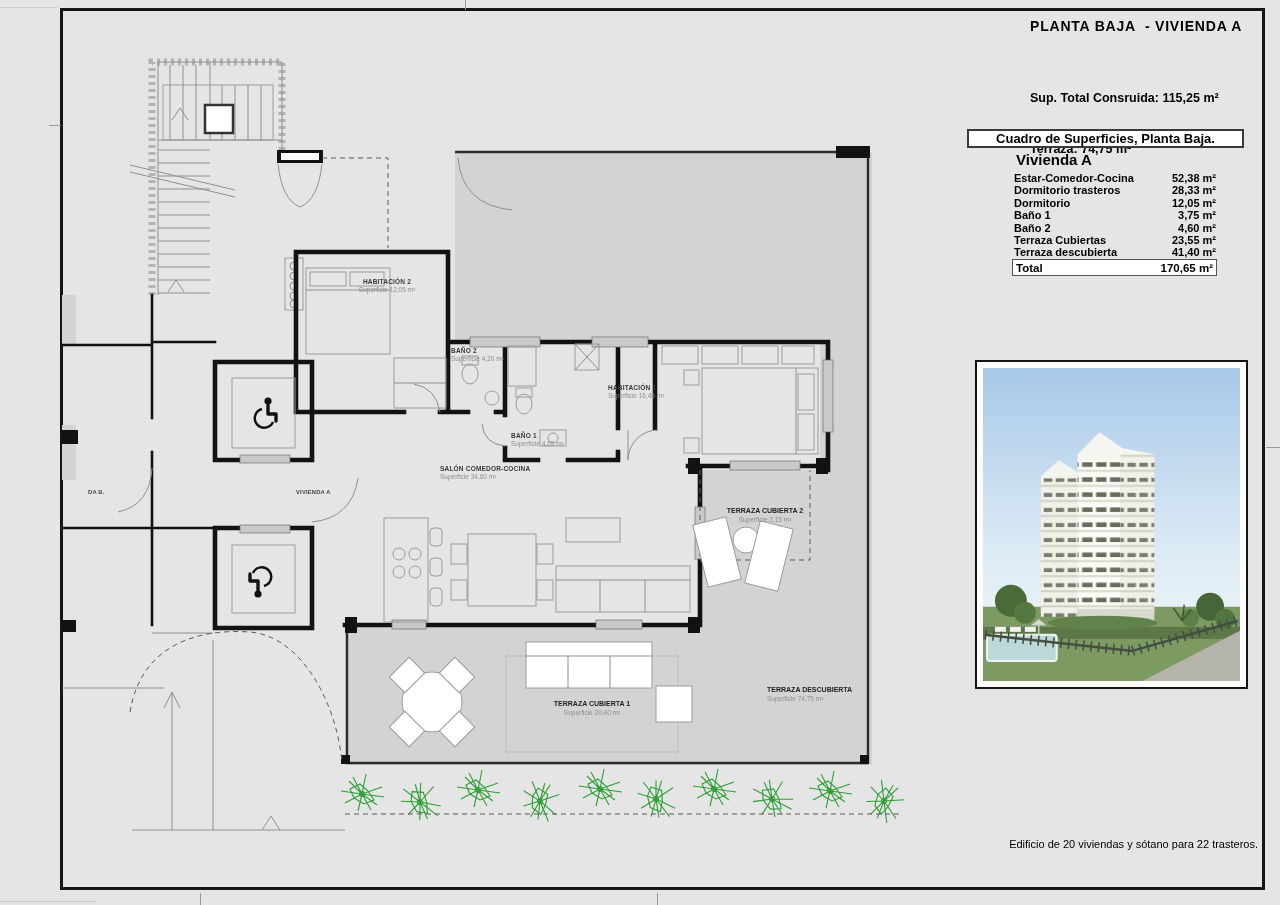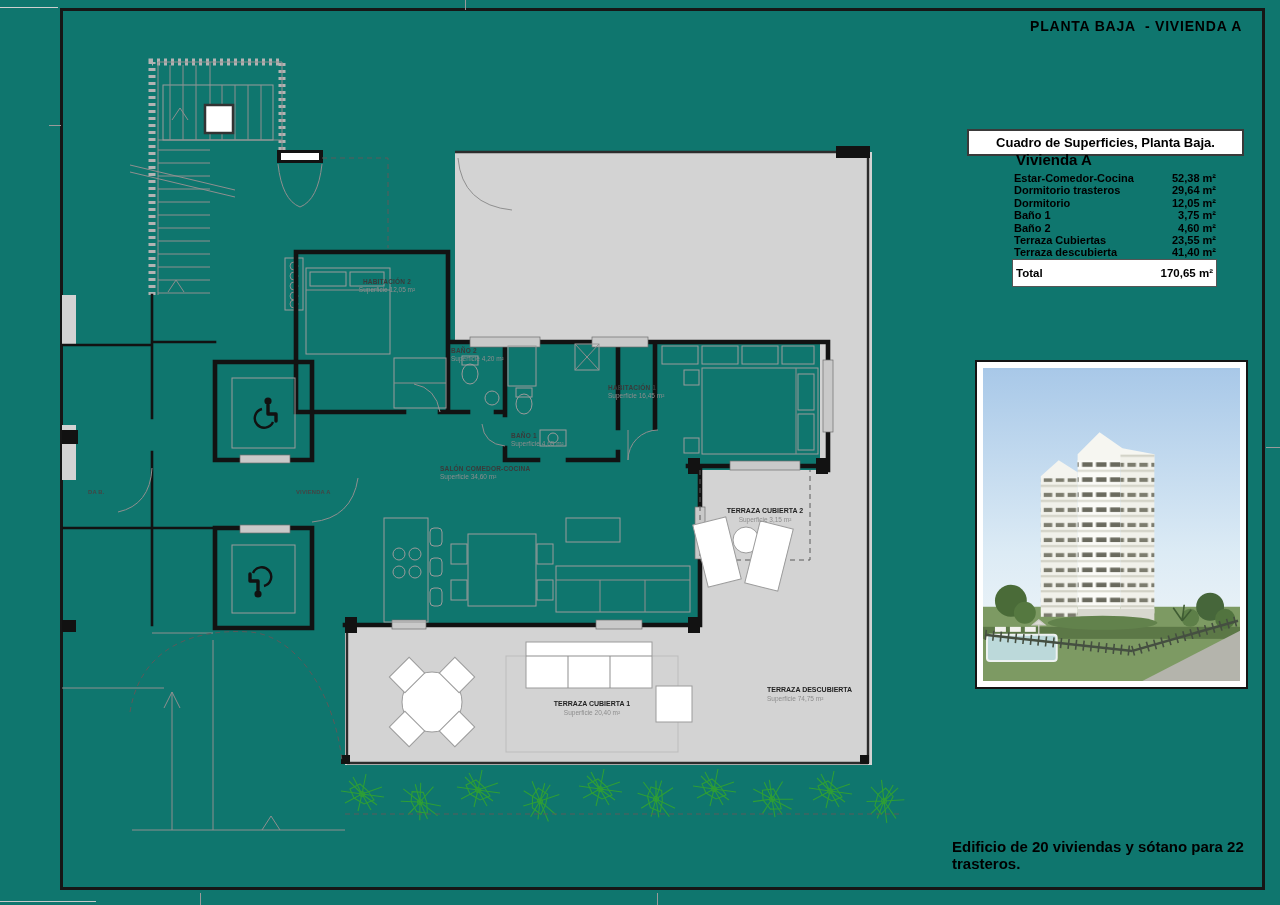--- a/index.html
+++ b/index.html
@@ -1,35 +1,35 @@
 <!DOCTYPE html>
 <html><head>
 <meta charset="utf-8">
 <style>
   html,body{margin:0;padding:0;background:#ffffff;}
-  #sheet{position:relative;width:1280px;height:905px;background:#0f766e;overflow:hidden;
+  #sheet{position:relative;width:1280px;height:905px;background:#e5e5e5;overflow:hidden;
          font-family:"Liberation Sans",sans-serif;color:#000;}
   .abs{position:absolute;}
   #frame{left:60px;top:8px;width:1205px;height:882px;border:3px solid #161616;box-sizing:border-box;}
   .tick{background:#9a9a9a;}
   
   #title{left:1030px;top:18px;font-size:14px;font-weight:700;letter-spacing:.8px;white-space:pre;}
   #summary{left:1030px;top:56px;font-size:12.5px;font-weight:700;line-height:17px;white-space:pre;}
-  #tbl-header{left:967px;top:129px;width:277px;height:27px;border:2px solid #3a3a3a;box-sizing:border-box;
+  #tbl-header{left:967px;top:129px;width:277px;height:19px;border:2px solid #3a3a3a;box-sizing:border-box;
               display:flex;align-items:center;justify-content:center;font-size:13px;font-weight:700;background:#fff;text-align:center;}
   #tbl-subtitle{left:1016px;top:151px;font-size:15px;font-weight:700;}
   #tbl-rows{left:1014px;top:172px;width:202px;}
   .trow{display:flex;justify-content:space-between;height:12.4px;font-size:11px;font-weight:700;line-height:12.4px;}
-  #tbl-total{left:1012px;top:259px;width:205px;height:28px;border:1.5px solid #555;box-sizing:border-box;
+  #tbl-total{left:1012px;top:259px;width:205px;height:17px;border:1.5px solid #555;box-sizing:border-box;
              display:flex;justify-content:space-between;align-items:center;padding:0 3px;
              font-size:11.5px;font-weight:700;background:#fff;}
   #photo{left:975px;top:360px;width:273px;height:329px;border:2.5px solid #141414;background:#fff;
          padding:6px;box-sizing:border-box;}
   #photo svg{display:block;width:100%;height:100%;}
-  #footer-note{left:952px;top:838px;width:306px;text-align:left;font-size:15px;font-weight:700;}
+  #footer-note{left:952px;top:838px;width:306px;text-align:right;font-size:11px;font-weight:400;}
   
   .rname{font:700 6.5px "Liberation Sans",sans-serif;fill:#3a3a3a;letter-spacing:.2px;}
   .rarea{font:400 6.5px "Liberation Sans",sans-serif;fill:#8d8d8d;}
   .tname{font:700 7px "Liberation Sans",sans-serif;fill:#222;}
   .ulabel{font:700 5.8px "Liberation Sans",sans-serif;fill:#444;letter-spacing:.2px;}
   
   .wall{stroke:#121212;stroke-width:4.6;fill:none;stroke-linecap:square;}
   .wall2{stroke:#121212;stroke-width:2.6;fill:none;stroke-linecap:square;}
   .thin{stroke:#8f8f8f;stroke-width:1;fill:none;}
   .furn{stroke:#9b9b9b;stroke-width:1;fill:#ffffff;}
@@ -284,32 +284,36 @@
 
       <text class="tname" x="767" y="692">TERRAZA DESCUBIERTA</text>
       <text class="rarea" x="767" y="701">Superficie 74,75 m²</text>
 
       <text class="ulabel" x="88" y="494">DA B.</text>
       <text class="ulabel" x="296" y="494">VIVIENDA A</text>
     </g>
   </svg>
 
   <div id="title" class="abs">PLANTA BAJA  - VIVIENDA A</div>
+  <div id="summary" class="abs">
+    <div>Sup. Total Consruida: 115,25 m²</div>
+    <div>Terraza: 74,75 m²</div>
+  </div>
 
   <div id="tbl-header" class="abs">Cuadro de Superficies, Planta Baja.</div>
   <div id="tbl-subtitle" class="abs">Vivienda A</div>
 
   <div id="tbl-rows" class="abs">
     <div class="trow">
       <span>Estar-Comedor-Cocina</span>
       <span>52,38 m²</span>
     </div>
     <div class="trow">
       <span>Dormitorio trasteros</span>
-      <span>29,64 m²</span>
+      <span>28,33 m²</span>
     </div>
     <div class="trow">
       <span>Dormitorio</span>
       <span>12,05 m²</span>
     </div>
     <div class="trow">
       <span>Baño 1</span>
       <span>3,75 m²</span>
     </div>
     <div class="trow">

